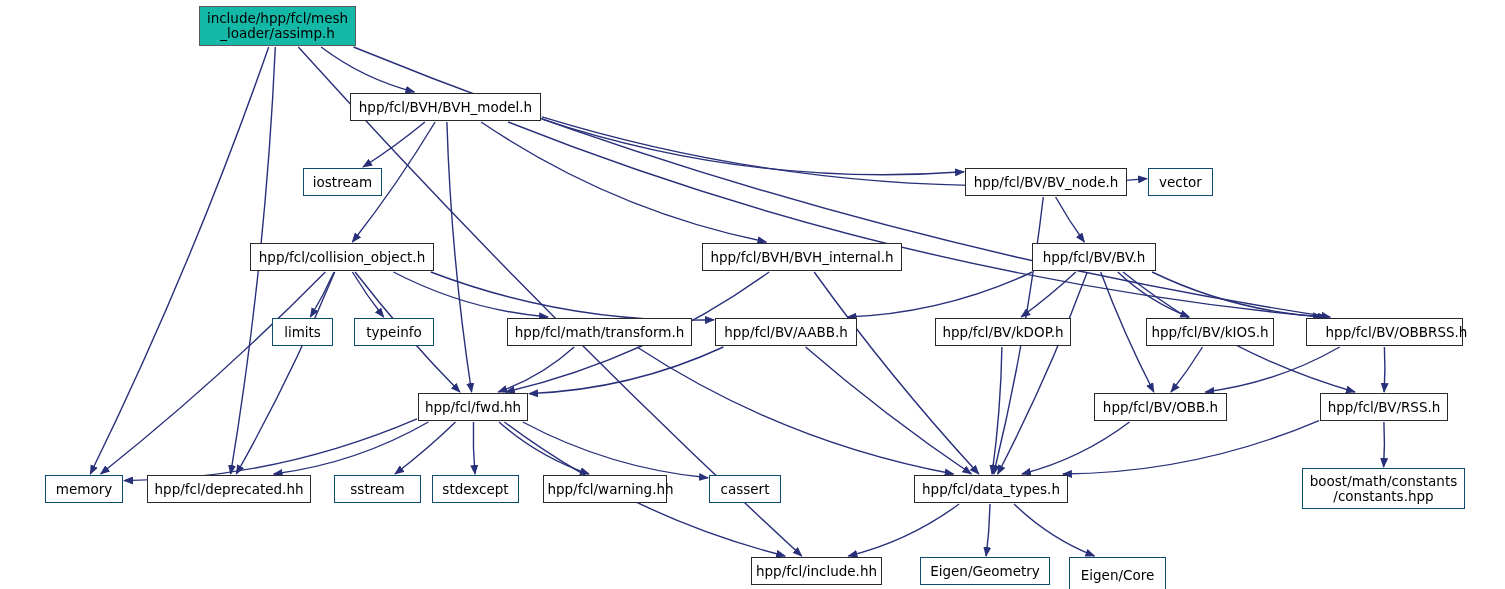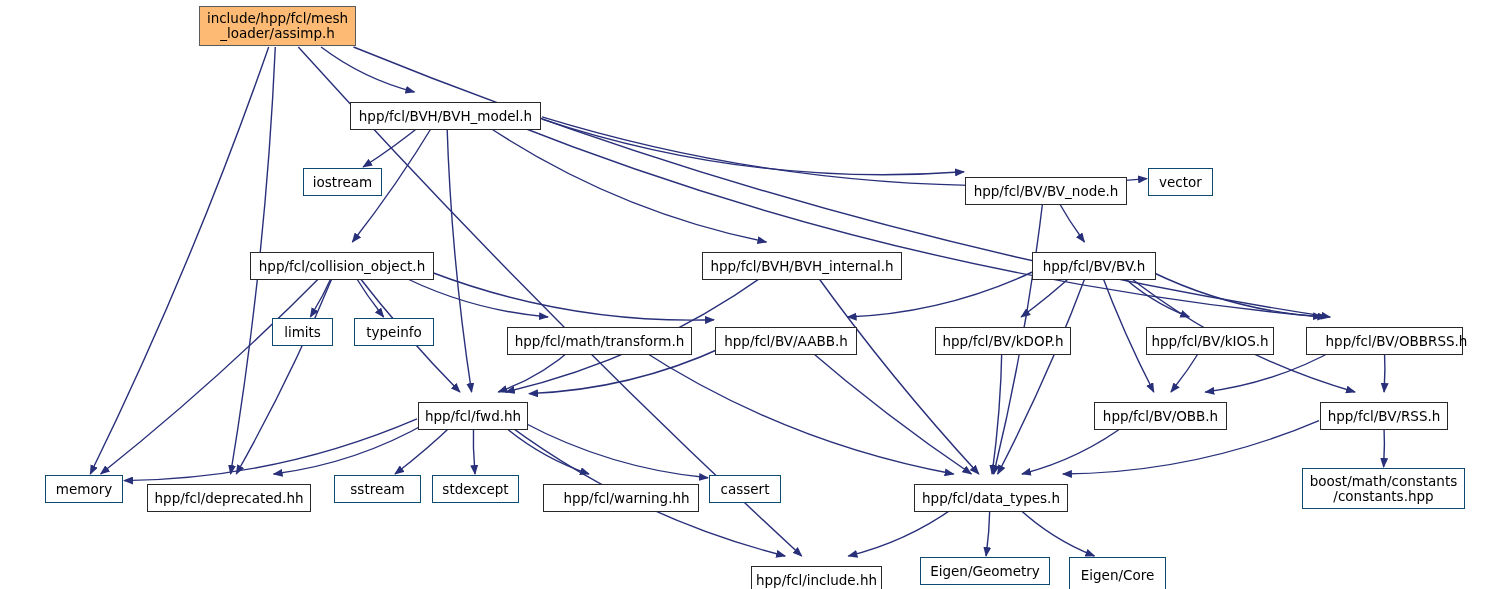--- a/index.html
+++ b/index.html
@@ -3,22 +3,22 @@
 <meta charset="utf-8">
 <style>
   html,body{margin:0;padding:0;background:#ffffff;}
   body{width:1505px;height:589px;overflow:hidden;font-family:"DejaVu Sans","Liberation Sans",sans-serif;}
   #graph{position:relative;width:1505px;height:589px;}
   svg{position:absolute;left:0;top:0;width:1505px;height:589px;}
   .node{position:absolute;box-sizing:border-box;display:flex;align-items:center;justify-content:center;
         text-align:center;line-height:1.08;color:#000;background:#ffffff;}
   .node .lbl{display:block;white-space:pre-line;}
   .n-sys{border:1px solid #0c4a6e;font-size:13.5px;}
-  .n-proj{border:1.6px solid #282828;font-size:13.5px;margin-top:9px;}
-  .n-root{border:1.6px solid #5a5a5a;background:#fdba74;font-size:13.5px;}
+  .n-proj{border:1.6px solid #282828;font-size:13.5px;}
+  .n-root{border:1.6px solid #5a5a5a;background:#14b8a6;font-size:13.5px;}
 </style>
 </head>
 <body>
 
 <div id="graph">
   <svg id="edges" viewBox="0 0 1505 589">
     <defs>
       <marker id="arw" markerWidth="10" markerHeight="8" refX="9" refY="4" orient="auto" markerUnits="userSpaceOnUse">
         <path d="M0,0 L10,4 L0,8 z" fill="#29307a"></path>
       </marker>
@@ -138,21 +138,21 @@
       </div>
       <div class="node n-proj" style="left: 147px; top: 475px; width: 164px; height: 28px;">
         <span class="lbl">hpp/fcl/deprecated.hh</span>
       </div>
       <div class="node n-sys" style="left: 334px; top: 475px; width: 87px; height: 28px;">
         <span class="lbl">sstream</span>
       </div>
       <div class="node n-sys" style="left: 432px; top: 475px; width: 87px; height: 28px;">
         <span class="lbl">stdexcept</span>
       </div>
-      <div class="node n-proj" style="left: 543px; top: 475px; width: 156px; height: 28px; padding-left: 11px;">
+      <div class="node n-proj" style="left: 543px; top: 475px; width: 124px; height: 28px; padding-left: 11px;">
         <span class="lbl">hpp/fcl/warning.hh</span>
       </div>
       <div class="node n-sys" style="left: 709px; top: 475px; width: 72px; height: 28px;">
         <span class="lbl">cassert</span>
       </div>
       <div class="node n-proj" style="left: 914px; top: 475px; width: 154px; height: 28px;">
         <span class="lbl">hpp/fcl/data_types.h</span>
       </div>
       <div class="node n-sys" style="left: 1302px; top: 468px; width: 163px; height: 41px;">
         <span class="lbl">boost/math/constants

